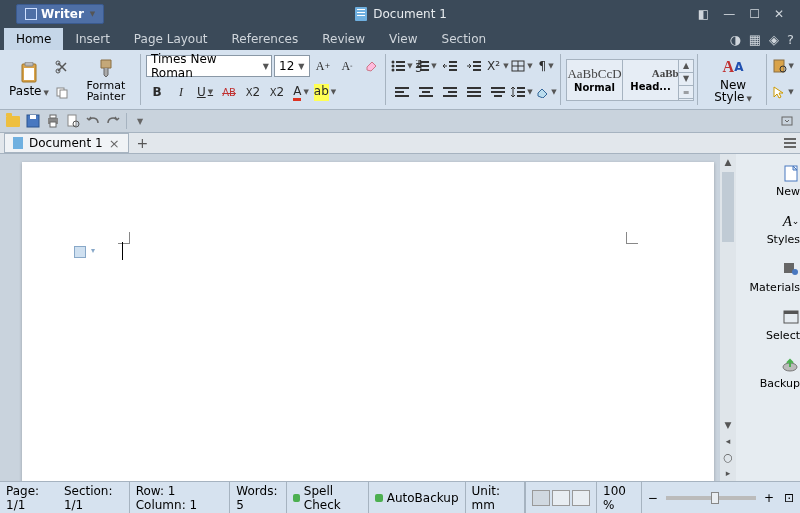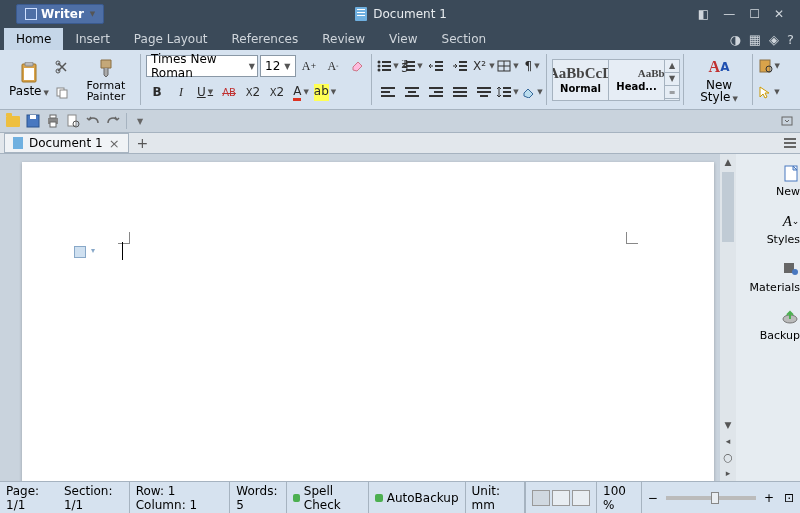--- a/index.html
+++ b/index.html
@@ -146,21 +146,21 @@
               <path d="M7 10 v7 l2 2 2-2 v-7" fill="#aaa" stroke="#666"></path>
             </svg>
         </div>
         <div class="lbl">Format Painter</div>
       </div>
     </div>
   </div>
 
   <div class="rgroup">
     <div class="row">
-      <div class="select-box" style="width:112px;">
+      <div class="select-box" style="width:126px;">
         <span>Times New Roman</span>
         <span class="tri">▼</span>
       </div>
       <div class="select-box" style="width:36px;">
         <span>12</span>
         <span class="tri">▼</span>
       </div>
       <div class="small-btn" style="font-family:serif;">A<sup style="font-size:7px;">+</sup></div>
       <div class="small-btn" style="font-family:serif;">A<sup style="font-size:7px;">-</sup></div>
       <div class="small-btn">
@@ -297,21 +297,21 @@
           </svg>
           <span class="drop-tri">▼</span>
         </div>
     </div>
   </div>
 
   <div class="rgroup">
     <div class="row" style="height:52px;">
       <div class="style-gallery">
         <div class="style-item">
-          <div class="prev" style="font-size:15px;font-weight:bold;">AaBbCcD</div>
+          <div class="prev" style="font-size:13px;">AaBbCcD</div>
           <div class="nm">Normal</div>
         </div>
         <div class="style-item">
           <div class="prev big">AaBb(</div>
           <div class="nm">Head...</div>
         </div>
         <div class="style-scroll">
           <div>▲</div>
           <div>▼</div>
           <div>≡</div>
@@ -448,20 +448,29 @@
       <div class="ico">
           <svg width="16" height="14">
             <rect x="1" y="1" width="10" height="10" fill="#666"></rect>
             <circle cx="12" cy="10" r="3" fill="#4878c0"></circle>
           </svg>
         </div>
       <div class="lbl">Materials</div>
     </div>
     <div class="side-item">
       <div class="ico">
+          <svg width="16" height="14">
+            <rect x="1" y="1" width="14" height="12" fill="none" stroke="#555"></rect>
+            <rect x="1" y="1" width="14" height="3" fill="#555"></rect>
+          </svg>
+        </div>
+      <div class="lbl">Select</div>
+    </div>
+    <div class="side-item">
+      <div class="ico">
           <svg width="18" height="14">
             <ellipse cx="8" cy="9" rx="7" ry="4" fill="#bbb" stroke="#777"></ellipse>
             <path d="M8 3 L8 9 M5 5 L8 2 L11 5" fill="none" stroke="#4caf50" stroke-width="2"></path>
           </svg>
         </div>
       <div class="lbl">Backup</div>
     </div>
   </div>
 </div>
 

